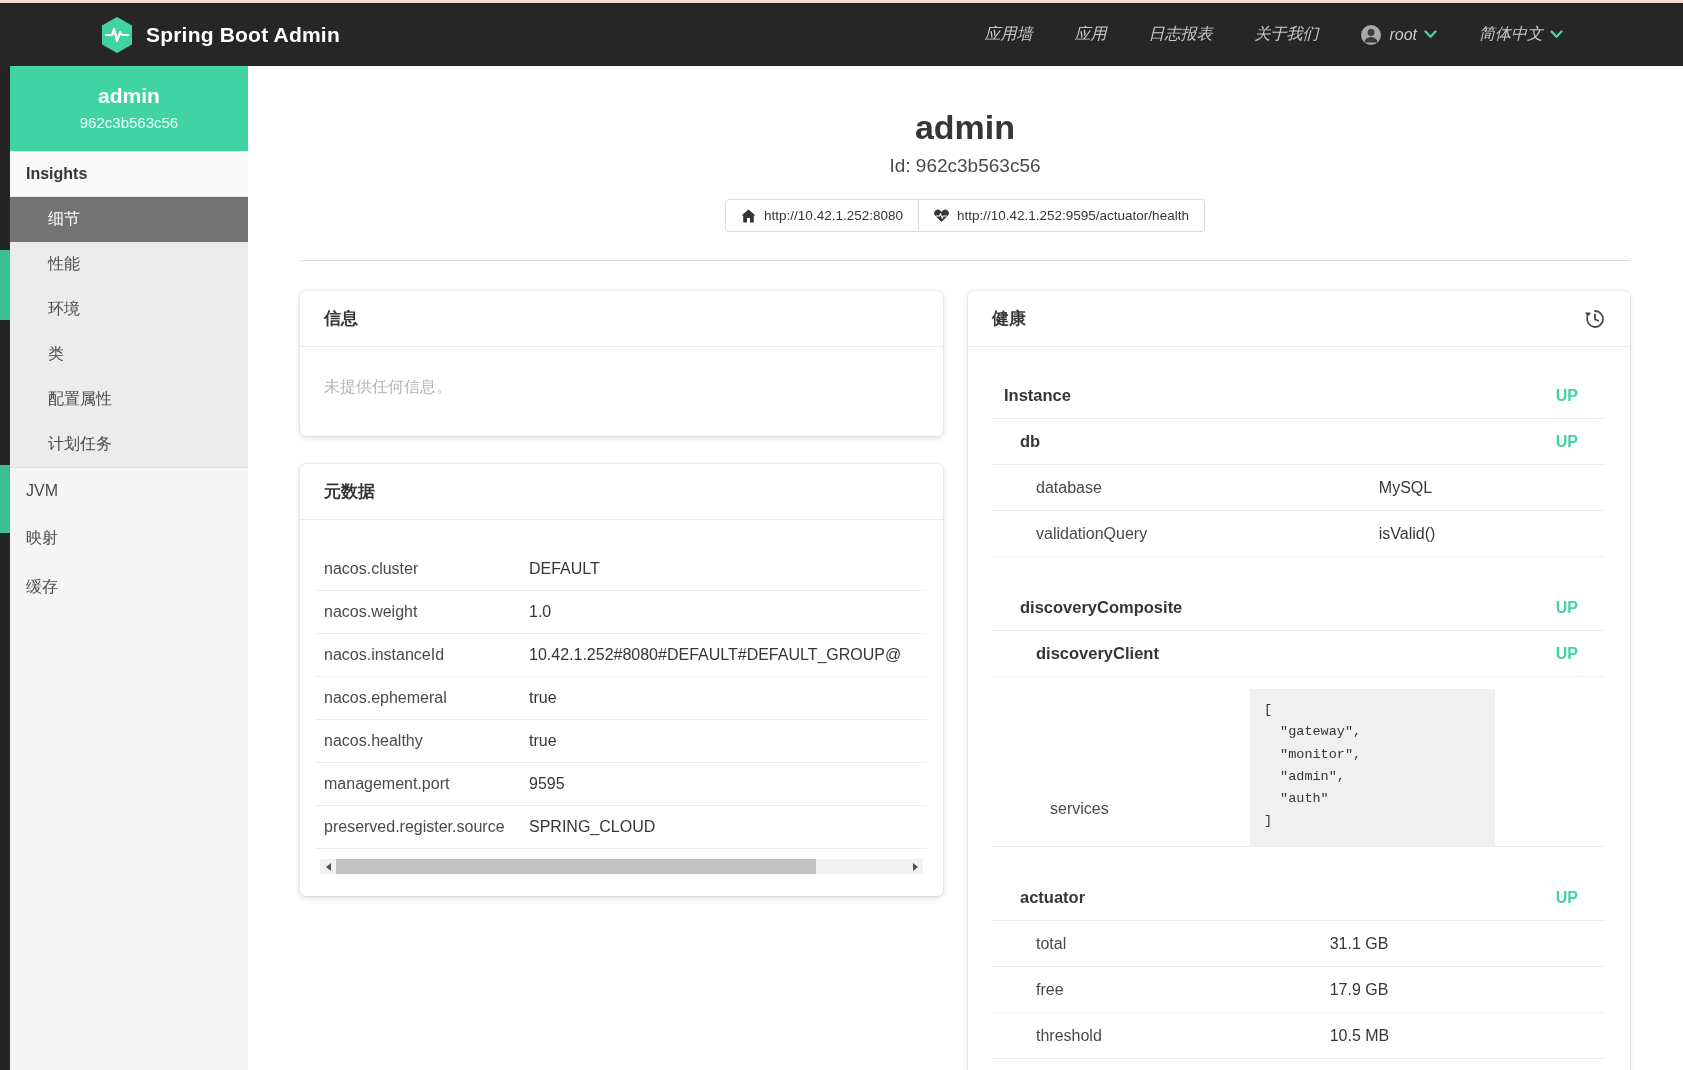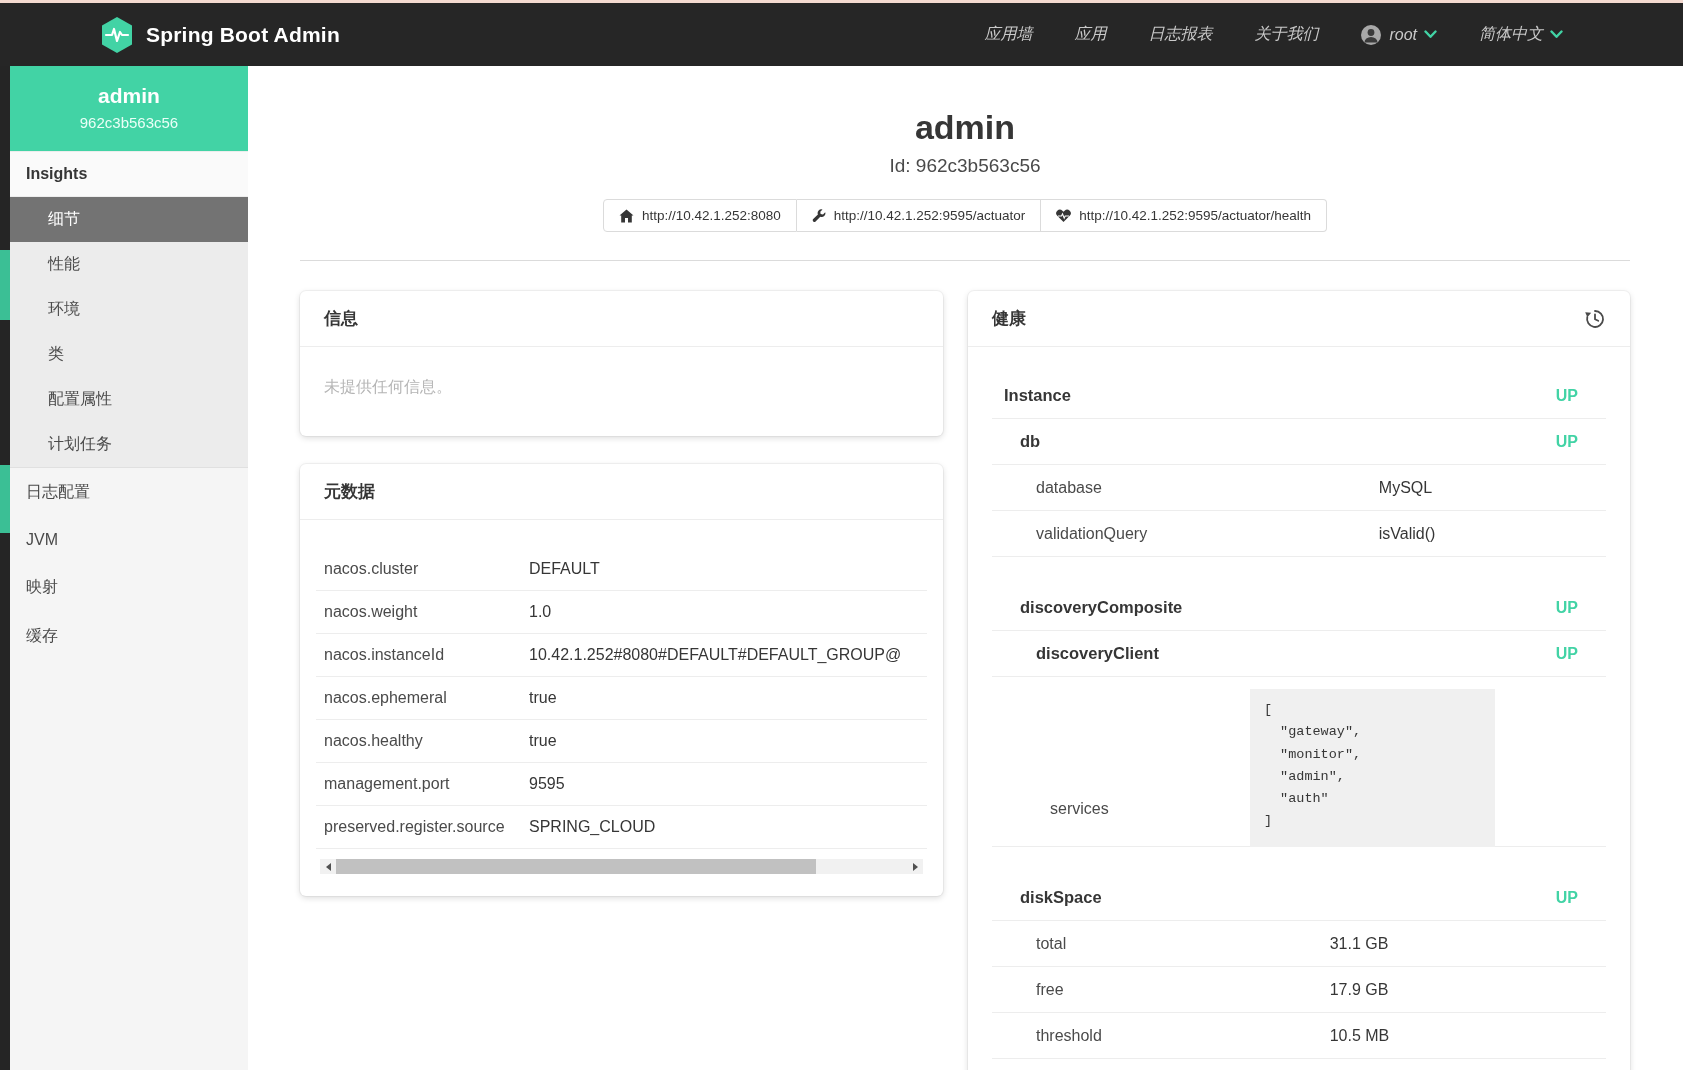--- a/index.html
+++ b/index.html
@@ -158,46 +158,37 @@
   </div>
   <div class="sb-insights">Insights</div>
   <div class="sb-group">
     <div class="sb-item active">细节</div>
     <div class="sb-item">性能</div>
     <div class="sb-item">环境</div>
     <div class="sb-item">类</div>
     <div class="sb-item">配置属性</div>
     <div class="sb-item">计划任务</div>
   </div>
-  <div class="sb-root-item">日志配置</div>
   <div class="sb-root-item">JVM</div>
   <div class="sb-root-item">映射</div>
   <div class="sb-root-item">缓存</div>
 </aside>
 
 <main class="content">
   <h1 class="page-title">admin</h1>
   <div class="page-id">Id: 962c3b563c56</div>
 
   <div class="btn-group">
     <button class="url-btn">
       <span>
         <svg width="15" height="14" viewBox="0 0 15 14">
           <polygon points="7.5,0.5 14.5,6.5 12.8,6.5 12.8,13.5 9,13.5 9,9 6,9 6,13.5 2.2,13.5 2.2,6.5 0.5,6.5" fill="#363636"></polygon>
         </svg>
       </span>
       <span>http://10.42.1.252:8080</span>
-    </button>
-    <button class="url-btn">
-      <span>
-        <svg width="14" height="14" viewBox="0 0 14 14">
-          <path d="M13.2,3.2 a3.7,3.7 0 0 1 -4.9,4.6 L3.6,12.5 a1.7,1.7 0 0 1 -2.4,-2.4 L5.9,5.4 a3.7,3.7 0 0 1 4.6,-4.9 L8.3,2.7 l0.3,2.4 2.4,0.3 z" fill="#363636"></path>
-        </svg>
-      </span>
-      <span>http://10.42.1.252:9595/actuator</span>
     </button>
     <button class="url-btn">
       <span>
         <svg width="15" height="14" viewBox="0 0 15 14">
           <path d="M7.5,13 L1.3,6.8 a3.6,3.6 0 0 1 5.1,-5.1 L7.5,2.8 8.6,1.7 a3.6,3.6 0 0 1 5.1,5.1 z" fill="#363636"></path>
           <polyline points="2,7 5.5,7 6.5,4.8 8.2,9.2 9.2,7 13,7" fill="none" stroke="#fff" stroke-width="1.1"></polyline>
         </svg>
       </span>
       <span>http://10.42.1.252:9595/actuator/health</span>
     </button>
@@ -306,21 +297,21 @@
           <div class="h-row lvl3 services-row">
             <span class="h-label">services</span>
             <pre class="services-pre">[
   "gateway",
   "monitor",
   "admin",
   "auth"
 ]</pre>
           </div>
           <div class="h-row lvl1 gap-top">
-            <span class="h-label bold">diskSpace</span>
+            <span class="h-label bold">actuator</span>
             <span class="h-status">UP</span>
           </div>
           <div class="h-row lvl2">
             <span class="h-label">total</span>
             <span class="h-value v-disk">31.1 GB</span>
           </div>
           <div class="h-row lvl2">
             <span class="h-label">free</span>
             <span class="h-value v-disk">17.9 GB</span>
           </div>

